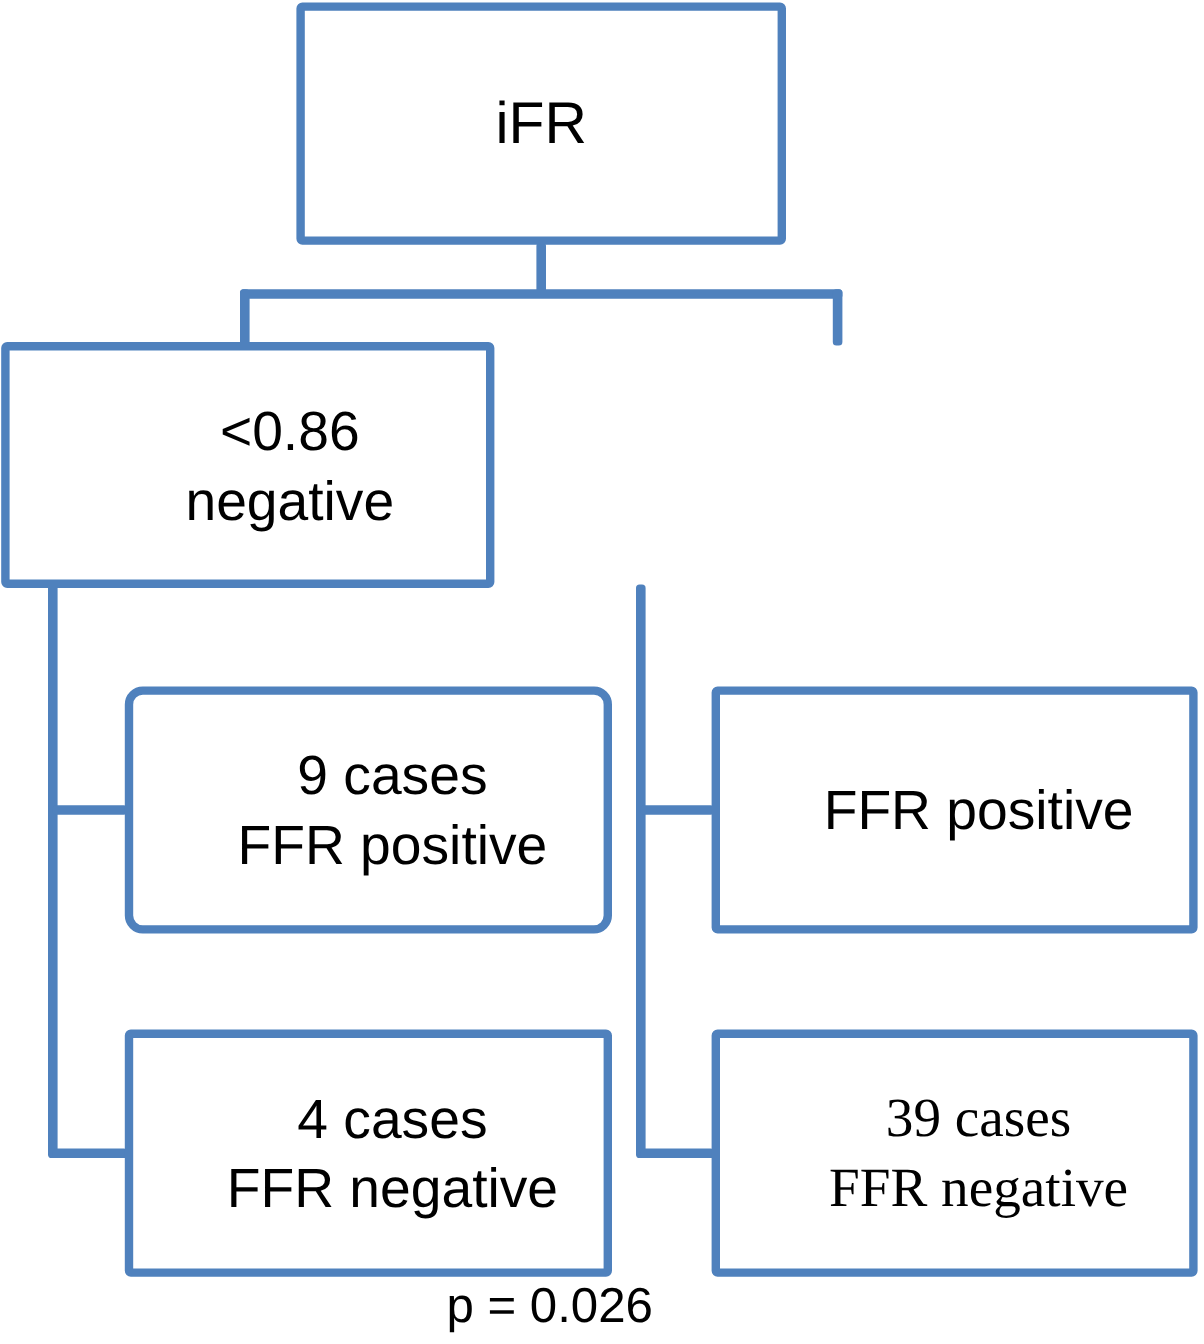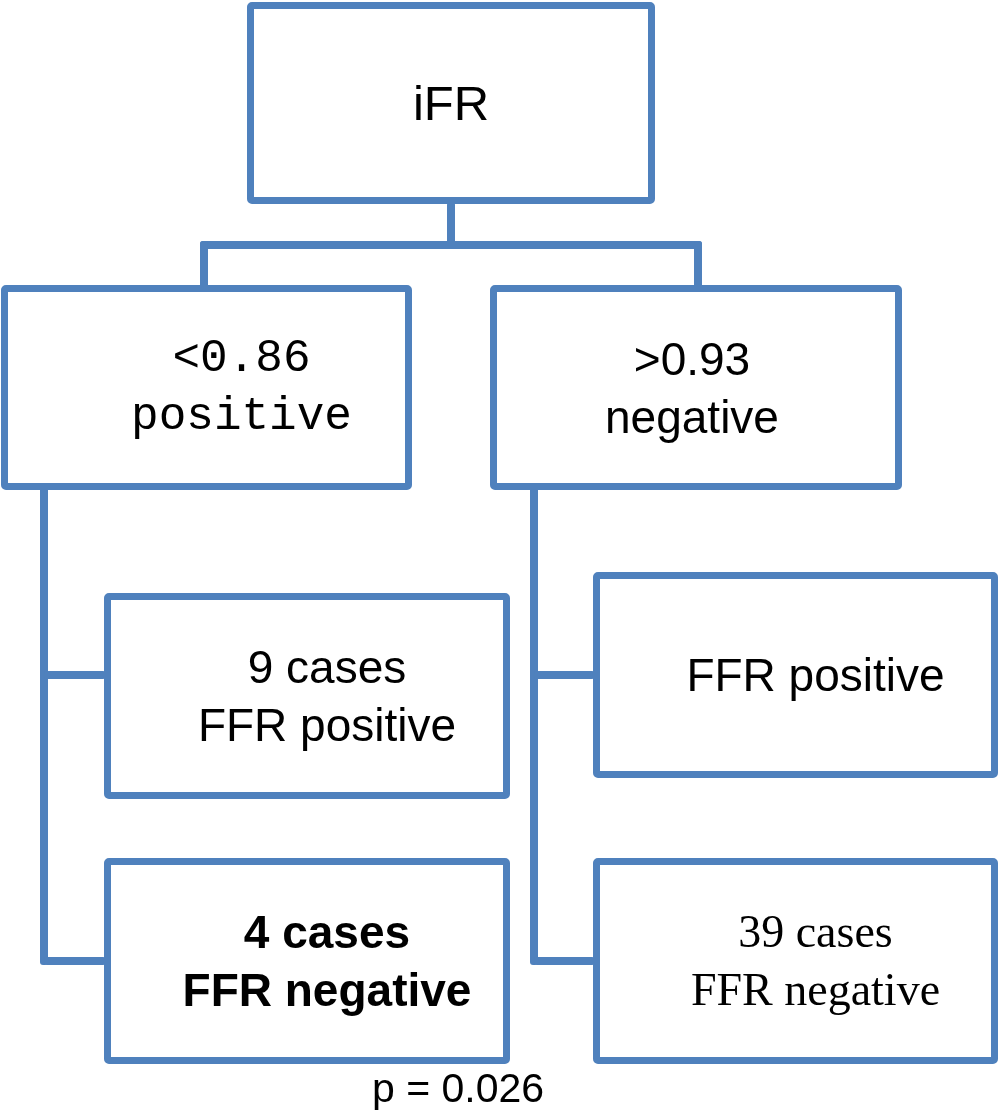--- a/index.html
+++ b/index.html
@@ -28,33 +28,33 @@
   .label {
     position: relative;
     text-align: center;
     color: var(--ink);
     font-size: 46px;
     line-height: 58px;
     white-space: nowrap;
   }
   .label.root-size { font-size: 49px; }
   .off-root  { left: 0; }
-  .off-bl    { left: 35px; font-family: Liberation Mono, monospace; }
+  .off-bl    { left: 35px; }
   .off-br    { left: -4px; }
   .off-leaf  { left: 20px; }
 
   
   .conn { position: absolute; background: var(--line); border-radius: 3px; }
 
   
   .root-box      { left: 247px; top: 2px;   width: 408px; height: 202px; }
   .branch-left   { left: 1px;   top: 285px; width: 411px; height: 205px; }
   .branch-right  { left: 490px; top: 285px; width: 412px; height: 205px; }
-  .leaf-ll       { left: 104px; top: 593px; width: 406px; height: 206px; }
-  .leaf-ln       { left: 104px; top: 858px; width: 406px; height: 206px; font-weight: bold; }
+  .leaf-ll       { left: 104px; top: 572px; width: 406px; height: 206px; border-radius: 15px; }
+  .leaf-ln       { left: 104px; top: 858px; width: 406px; height: 206px; }
   .leaf-rl       { left: 593px; top: 572px; width: 405px; height: 206px; }
   .leaf-rn       { left: 593px; top: 858px; width: 405px; height: 206px; font-family: Liberation Serif, serif; }
 
   
   .stem-v        { left: 447px; top: 202px; width: 8px;  height: 42px; }
   .tbar-h        { left: 200px; top: 241px; width: 502px; height: 8px; }
   .drop-left-v   { left: 200px; top: 241px; width: 8px;  height: 47px; }
   .drop-right-v  { left: 694px; top: 241px; width: 8px;  height: 47px; }
   .lconn-v       { left: 40px;  top: 487px; width: 8px;  height: 478px; }
   .lstub-1       { left: 44px;  top: 671px; width: 62px; height: 8px; }
@@ -90,30 +90,24 @@
   <div class="conn rstub-1"></div>
   <div class="conn rstub-2"></div>
 
   <div class="node root-box">
     <div class="label root-size off-root">iFR</div>
   </div>
 
   <div class="node branch-left">
     <div class="label off-bl">
       <div>&lt;0.86</div>
-      <div>positive</div>
+      <div>negative</div>
     </div>
   </div>
 
-  <div class="node branch-right">
-    <div class="label off-br">
-      <div>&gt;0.93</div>
-      <div>negative</div>
-    </div>
-  </div>
 
   <div class="node leaf-ll">
     <div class="label off-leaf">
       <div>9 cases</div>
       <div>FFR positive</div>
     </div>
   </div>
 
   <div class="node leaf-ln">
     <div class="label off-leaf">

